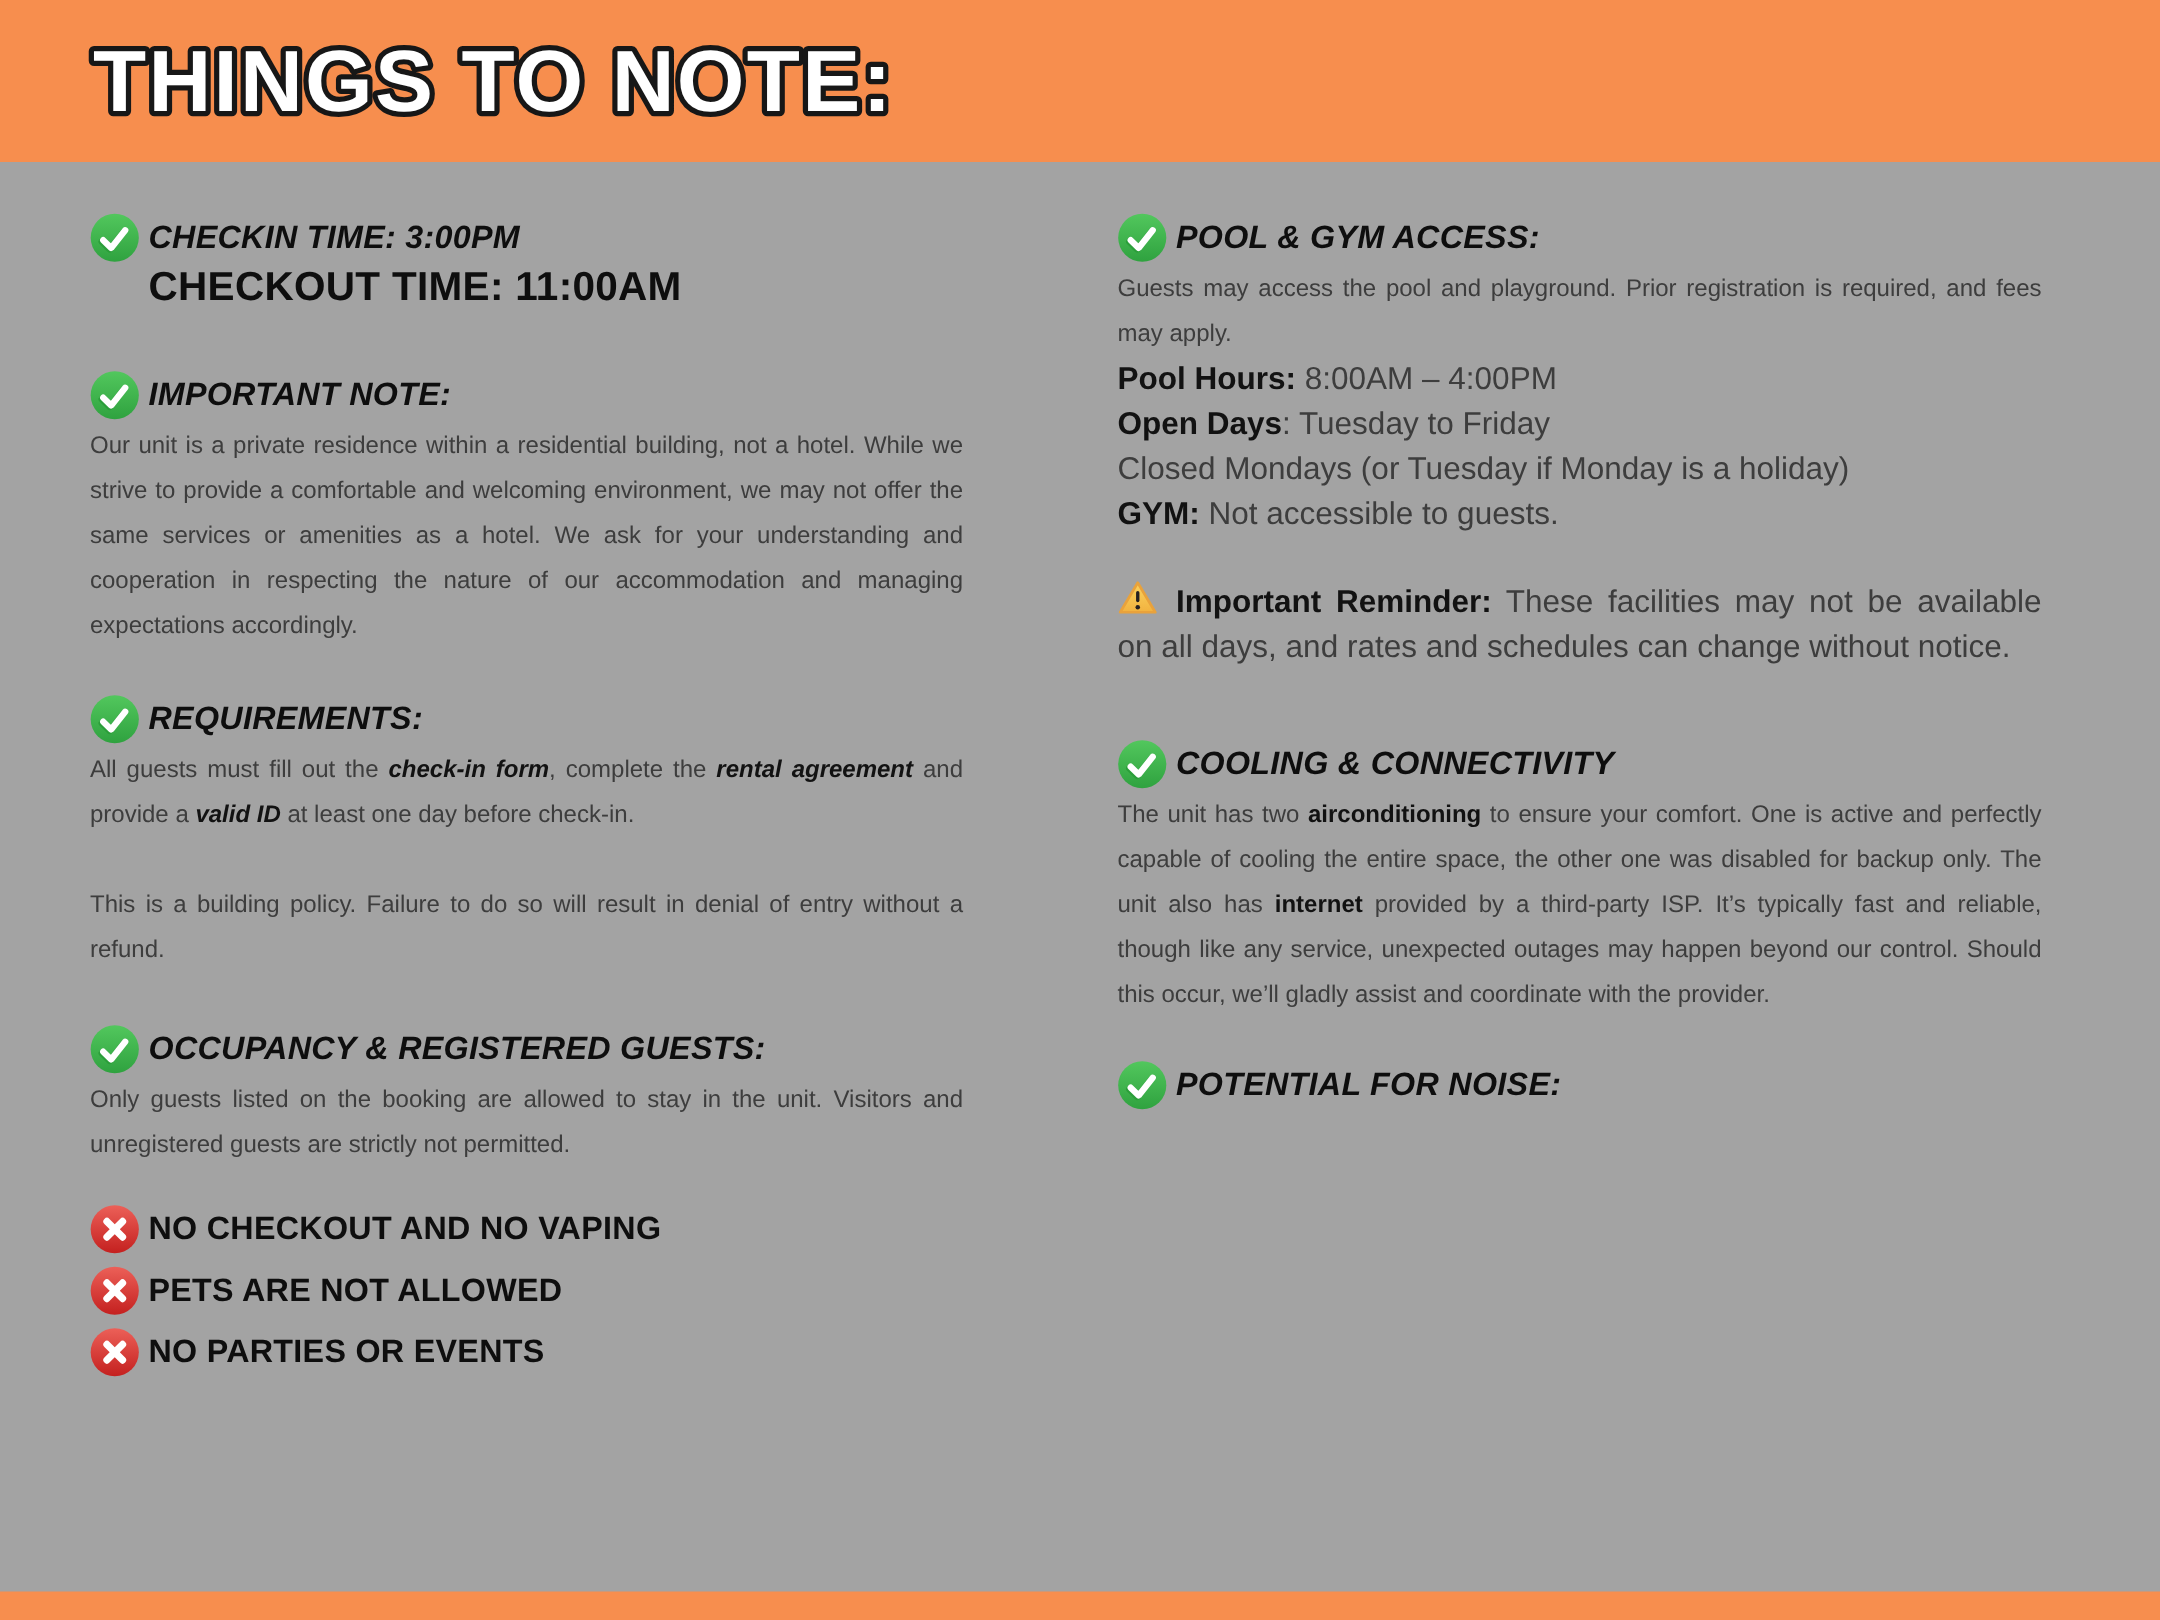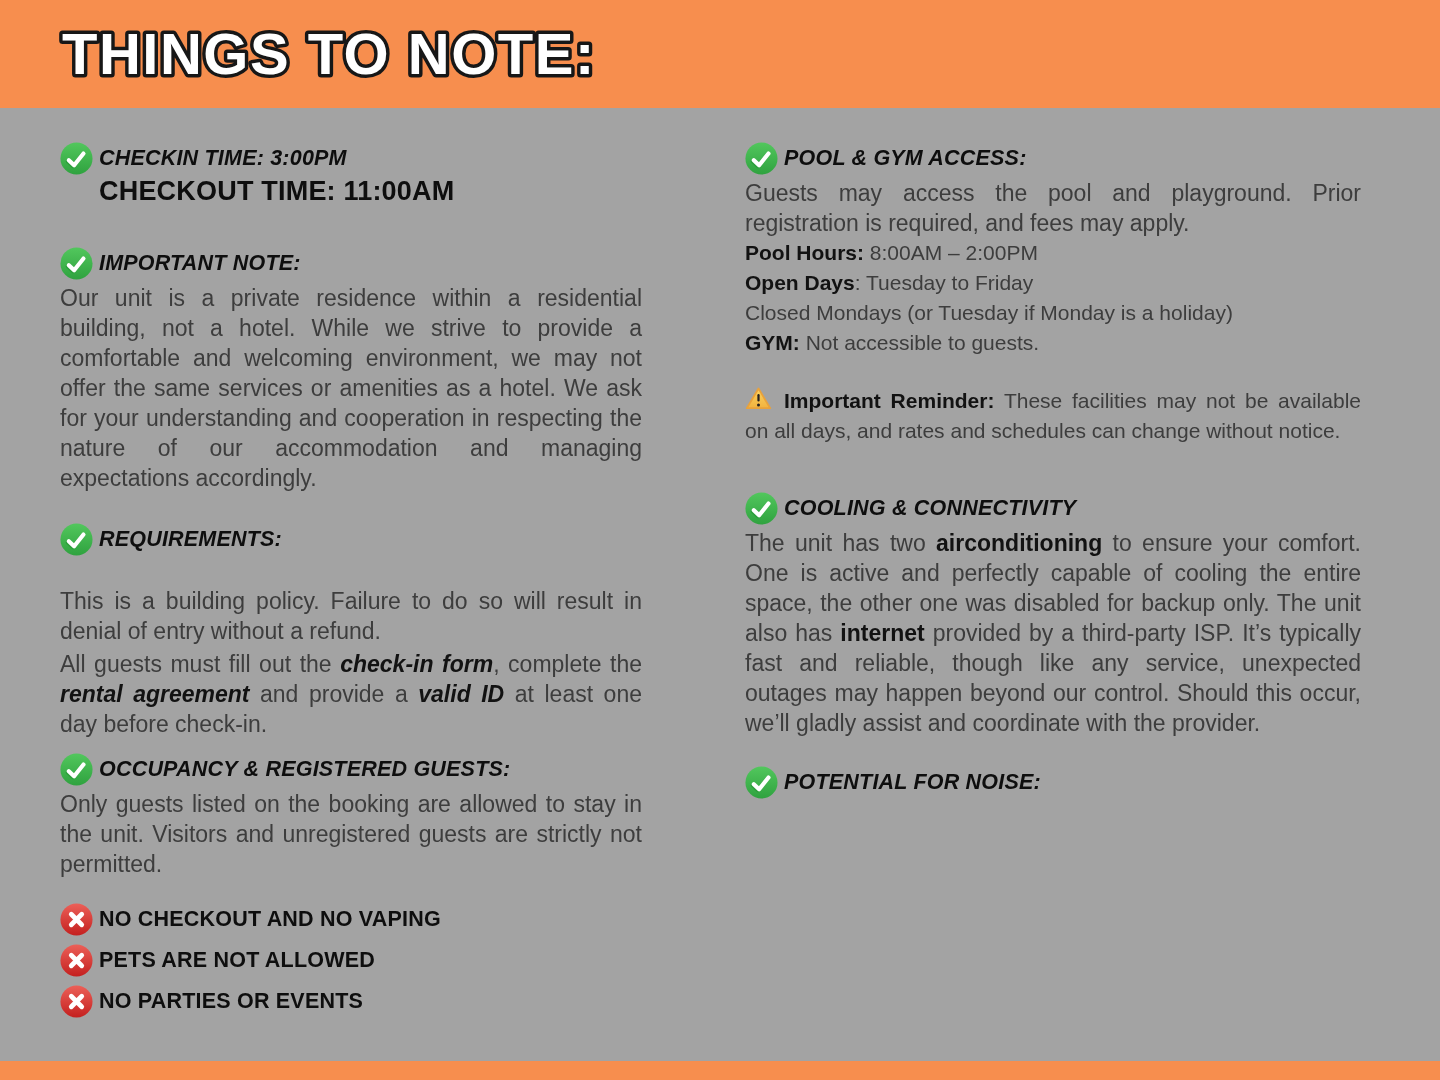--- a/index.html
+++ b/index.html
@@ -20,28 +20,28 @@
     font-family:"Liberation Sans",sans-serif;font-weight:700;font-size:58px;letter-spacing:1.5px;
     fill:#ffffff;stroke:#171717;stroke-width:7px;paint-order:stroke;stroke-linejoin:round;
   }
   .content{display:flex;padding:34px 0 0 60px;}
   .col-left{width:582px;margin-right:103px;}
   .col-right{width:616px;}
 
   .h-row{display:flex;align-items:center;font-style:italic;}
   .icon-c{width:33px;height:33px;margin-right:6px;flex:none;}
   .h-text{font-size:21.5px;font-weight:700;color:var(--heading_text);letter-spacing:.2px;line-height:33px;}
-  .body{font-size:23px;line-height:30px;color:var(--body_text);text-align:justify;margin-top:3px;}
+  .body{font-size:16px;line-height:30px;color:var(--body_text);text-align:justify;margin-top:3px;}
   .b{font-weight:700;color:#121212;}
   .i{font-style:italic;}
 
   .sec-checkin{margin-bottom:40px;}
   .checkin-line2{margin-left:39px;font-size:27px;font-weight:700;color:var(--heading_text);line-height:32px;letter-spacing:.2px;}
   .sec-important{margin-bottom:30px;}
-  .sec-req{margin-bottom:14px;}
+  .sec-req{margin-bottom:34px;}
   .req-p2{margin-top:30px;}
   .sec-occ{margin-bottom:24px;}
   .no-row{display:flex;align-items:center;margin-bottom:8px;}
   .no-label{font-size:21.5px;font-weight:700;color:var(--heading_text);letter-spacing:.2px;line-height:33px;}
 
   .sec-pool{margin-bottom:28px;}
   .pool-line{font-size:21px;line-height:30px;color:var(--body_text);}
   .sec-reminder{margin-bottom:46px;}
   .reminder-body{font-size:21px;line-height:30px;color:var(--body_text);text-align:justify;}
   .warn-inline{width:27px;height:25px;vertical-align:-3px;margin-right:12px;display:inline-block;}
@@ -108,22 +108,22 @@
 
       <div class="sec-req">
         <div class="h-row">
           <svg class="icon-c" viewBox="0 0 36 36">
             <circle cx="18" cy="18" r="17.5" fill="url(#gradGreen)"></circle>
             <path d="M9.6 19.8 L15.4 25.4 L25.6 12.6" stroke="#2B9E3A" stroke-width="4.6" fill="none" stroke-linecap="round" stroke-linejoin="round" transform="translate(-1.1,1.1)"></path>
             <path d="M9.6 19.8 L15.4 25.4 L25.6 12.6" stroke="#ffffff" stroke-width="4.6" fill="none" stroke-linecap="round" stroke-linejoin="round"></path>
           </svg>
           <span class="h-text">REQUIREMENTS:</span>
         </div>
+        <div class="body"><span>All guests must fill out the </span><span class="b i">check-in form</span><span>, complete the </span><span class="b i">rental agreement</span><span> and provide a </span><span class="b i">valid ID</span><span> at least one day before check-in.</span></div>
         <div class="body req-p2">This is a building policy. Failure to do so will result in denial of entry without a refund.</div>
-        <div class="body"><span>All guests must fill out the </span><span class="b i">check-in form</span><span>, complete the </span><span class="b i">rental agreement</span><span> and provide a </span><span class="b i">valid ID</span><span> at least one day before check-in.</span></div>
       </div>
 
       <div class="sec-occ">
         <div class="h-row">
           <svg class="icon-c" viewBox="0 0 36 36">
             <circle cx="18" cy="18" r="17.5" fill="url(#gradGreen)"></circle>
             <path d="M9.6 19.8 L15.4 25.4 L25.6 12.6" stroke="#2B9E3A" stroke-width="4.6" fill="none" stroke-linecap="round" stroke-linejoin="round" transform="translate(-1.1,1.1)"></path>
             <path d="M9.6 19.8 L15.4 25.4 L25.6 12.6" stroke="#ffffff" stroke-width="4.6" fill="none" stroke-linecap="round" stroke-linejoin="round"></path>
           </svg>
           <span class="h-text">OCCUPANCY &amp; REGISTERED GUESTS:</span>
@@ -162,21 +162,21 @@
       <div class="sec-pool">
         <div class="h-row">
           <svg class="icon-c" viewBox="0 0 36 36">
             <circle cx="18" cy="18" r="17.5" fill="url(#gradGreen)"></circle>
             <path d="M9.6 19.8 L15.4 25.4 L25.6 12.6" stroke="#2B9E3A" stroke-width="4.6" fill="none" stroke-linecap="round" stroke-linejoin="round" transform="translate(-1.1,1.1)"></path>
             <path d="M9.6 19.8 L15.4 25.4 L25.6 12.6" stroke="#ffffff" stroke-width="4.6" fill="none" stroke-linecap="round" stroke-linejoin="round"></path>
           </svg>
           <span class="h-text">POOL &amp; GYM ACCESS:</span>
         </div>
         <div class="body">Guests may access the pool and playground. Prior registration is required, and fees may apply.</div>
-        <div class="pool-line"><span class="b">Pool Hours:</span><span> 8:00AM – 2:00PM</span></div>
+        <div class="pool-line"><span class="b">Pool Hours:</span><span> 8:00AM – 4:00PM</span></div>
         <div class="pool-line"><span class="b">Open Days</span><span>: Tuesday to Friday</span></div>
         <div class="pool-line"><span>Closed Mondays (or Tuesday if Monday is a holiday)</span></div>
         <div class="pool-line"><span class="b">GYM:</span><span> Not accessible to guests.</span></div>
       </div>
 
       <div class="sec-reminder">
         <div class="reminder-body">
           <svg class="warn-inline" viewBox="0 0 36 33">
             <path d="M18 3.2 L33.6 29.4 L2.4 29.4 Z" fill="url(#gradAmber)" stroke="#E9A23B" stroke-width="2.4" stroke-linejoin="round"></path>
             <rect x="16.5" y="10.5" width="3" height="10" rx="1.5" fill="#262020"></rect>

